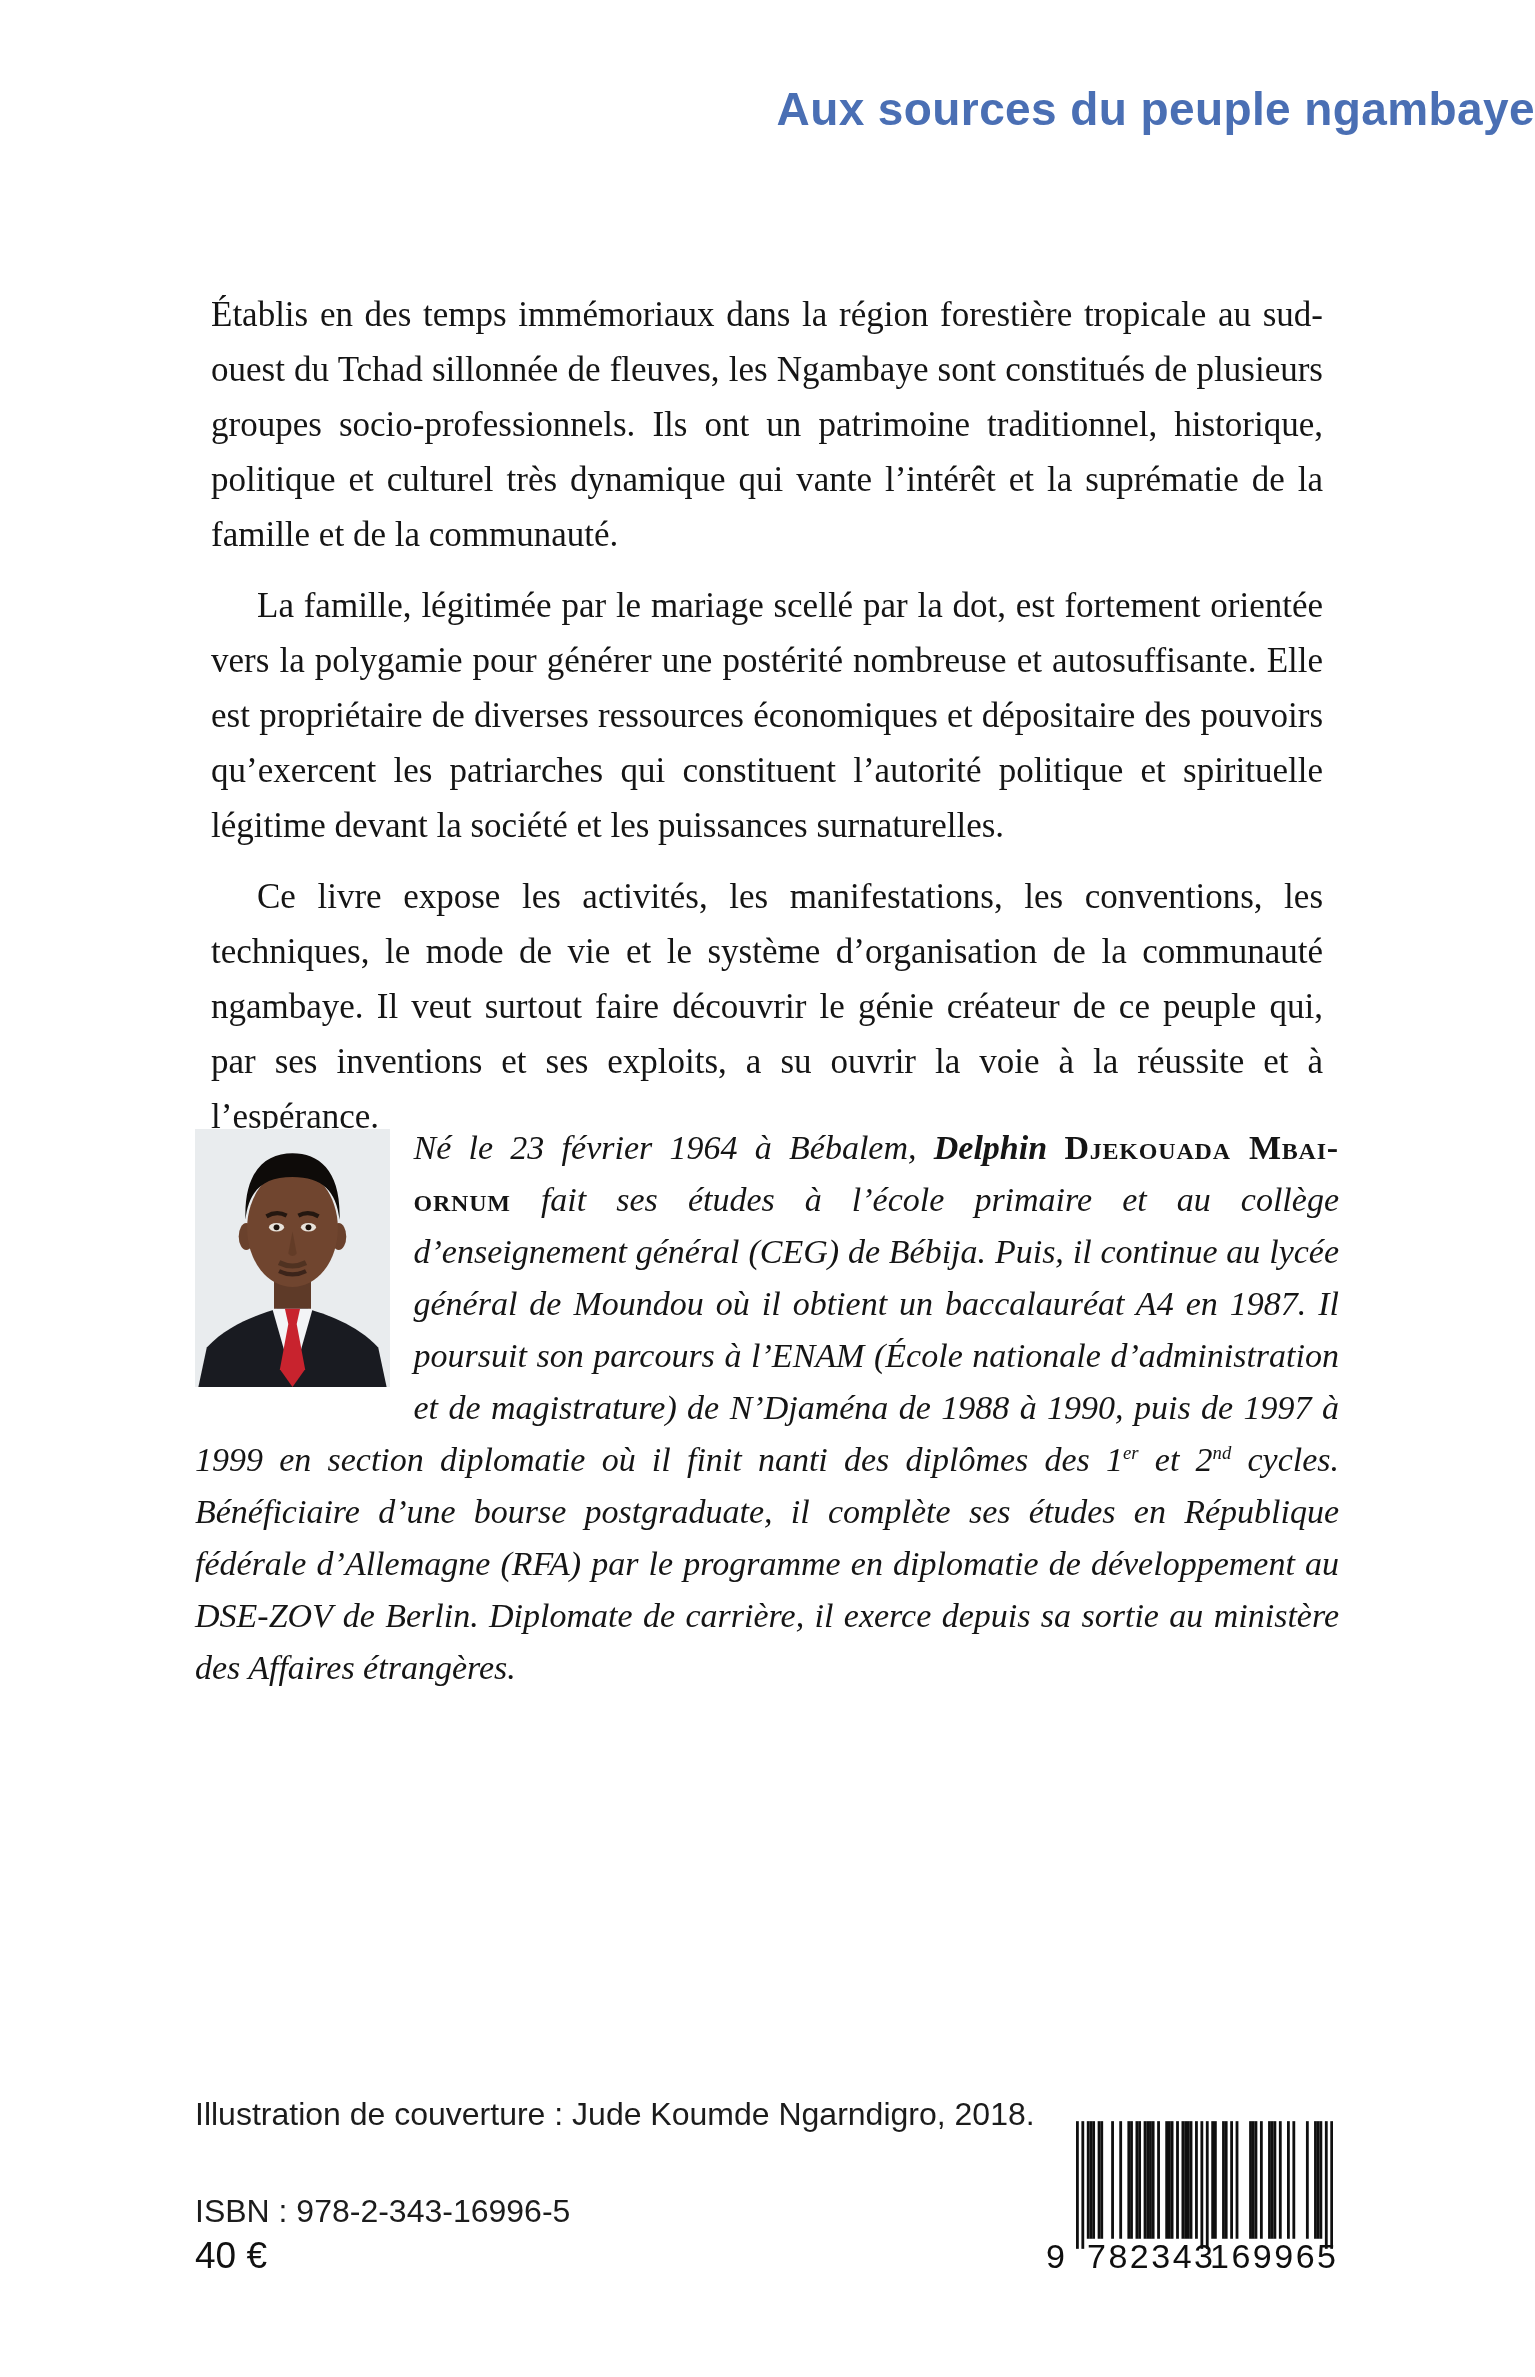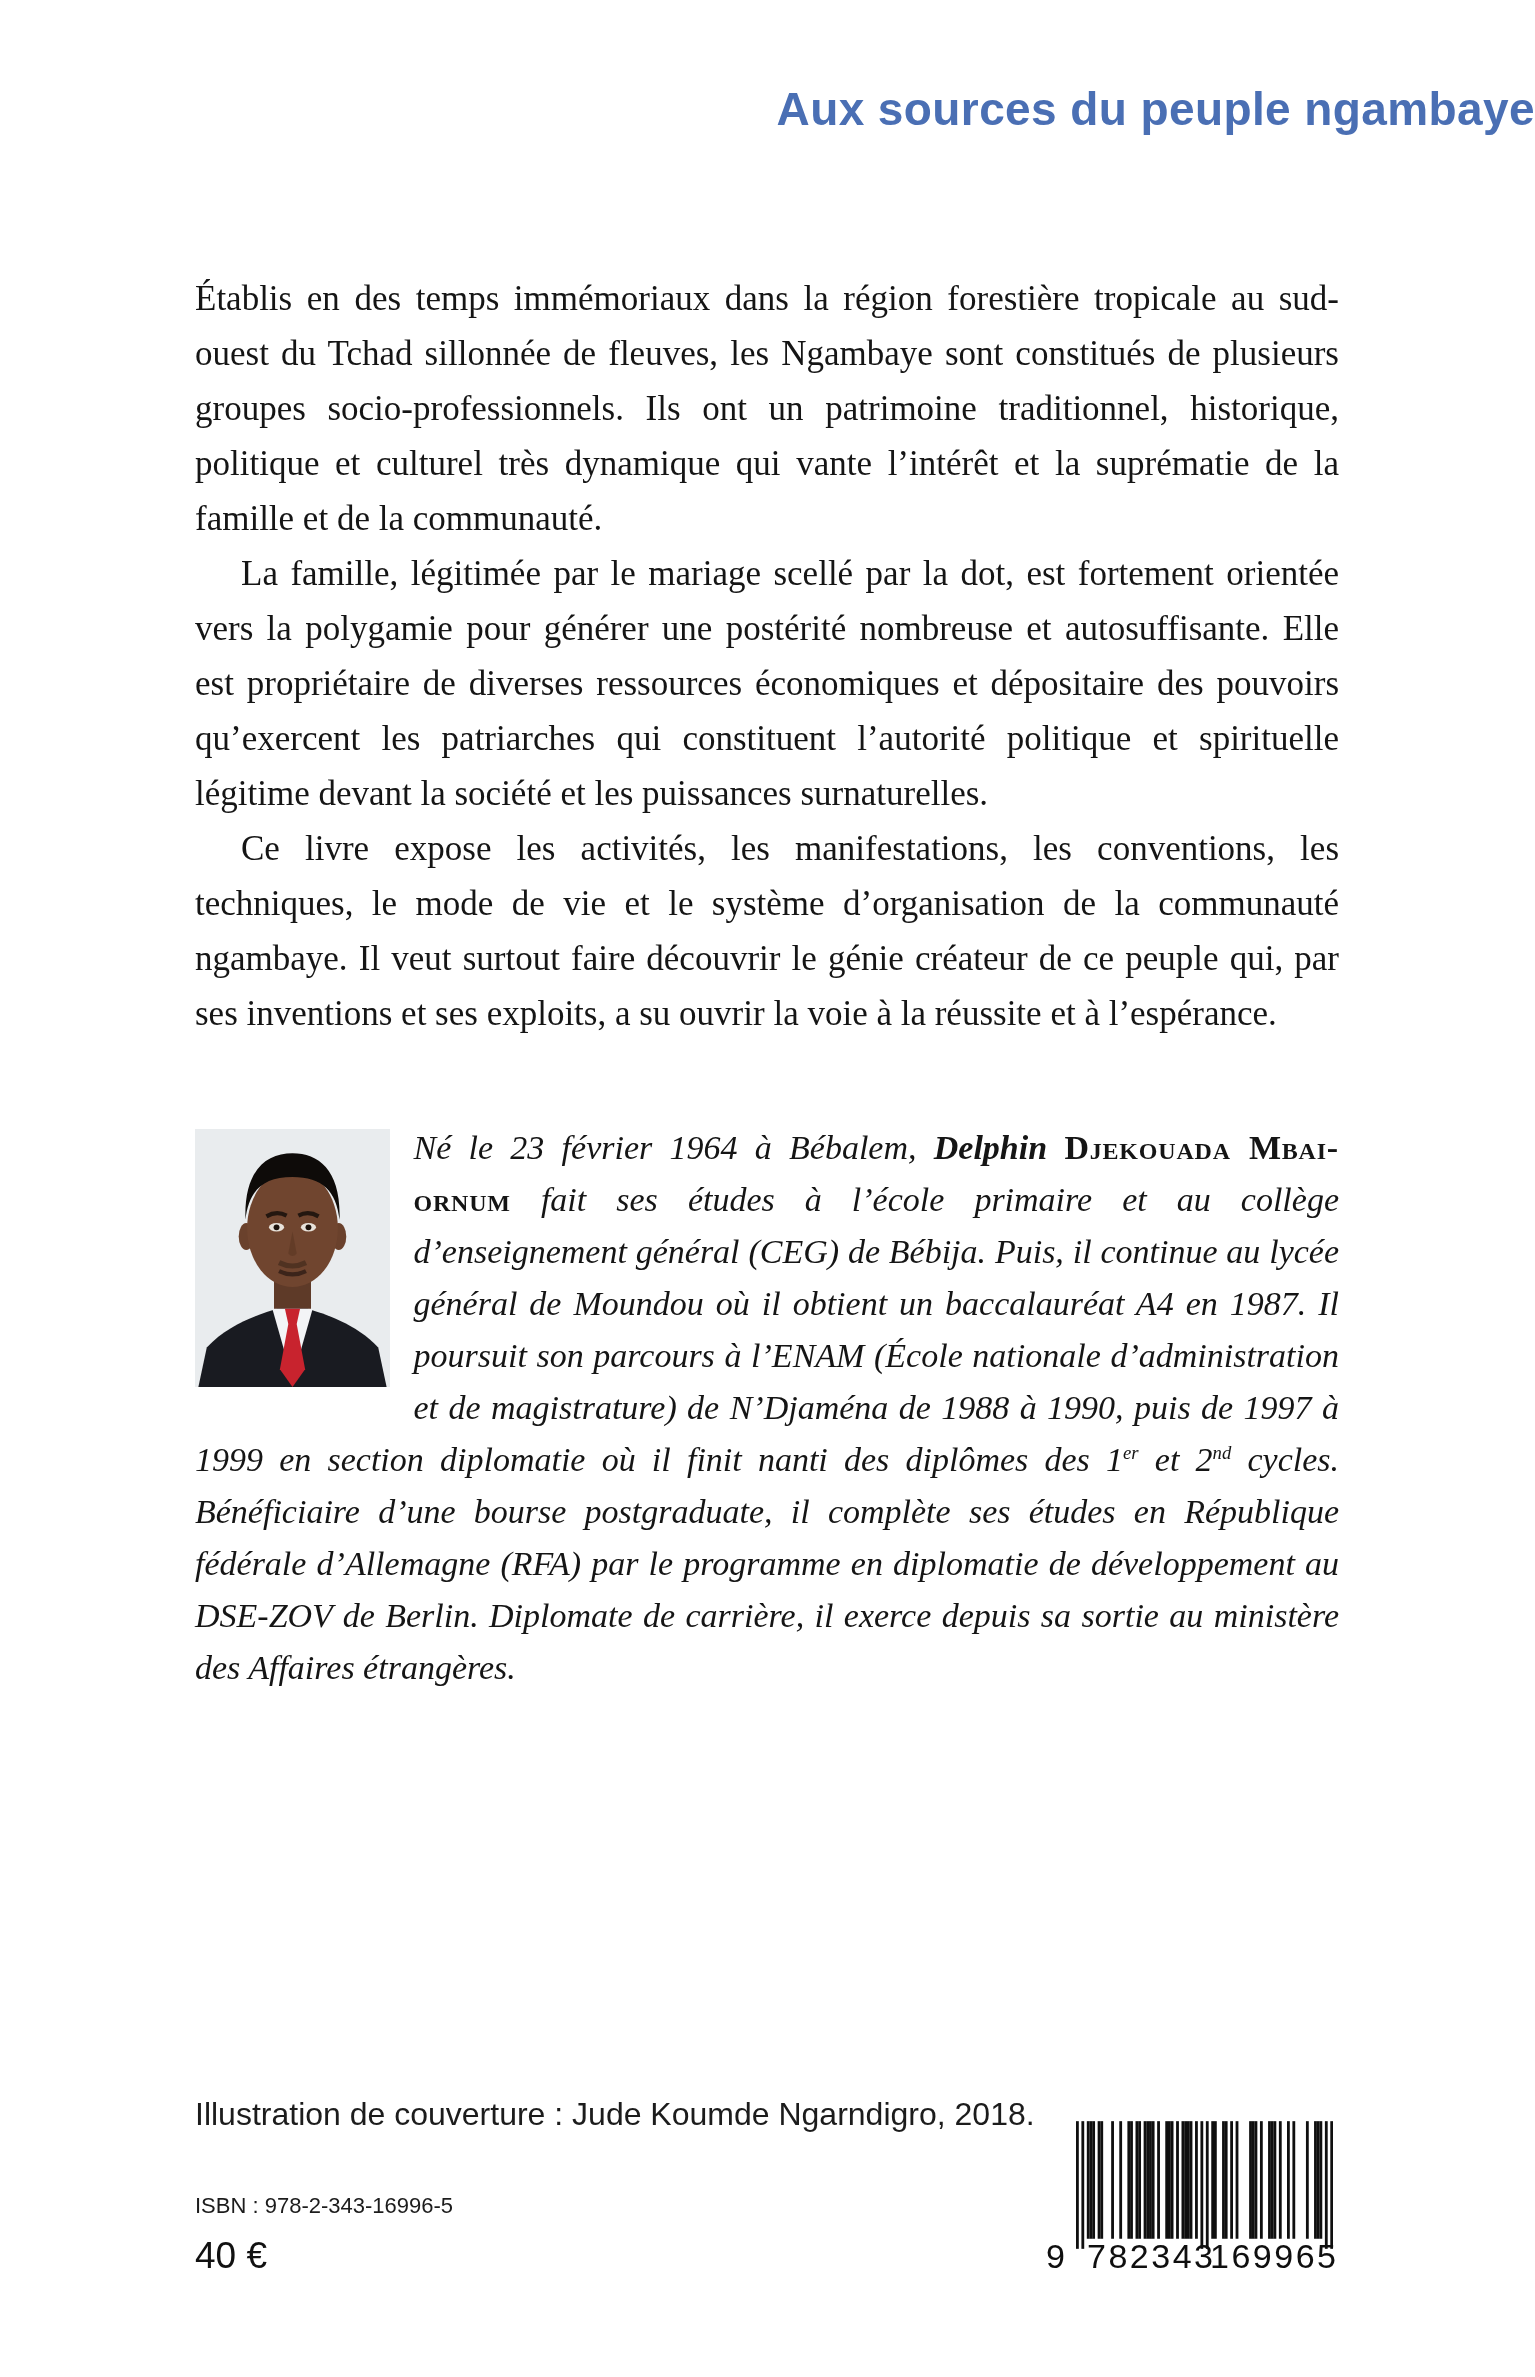--- a/index.html
+++ b/index.html
@@ -17,21 +17,21 @@
     font-family:"Liberation Sans","DejaVu Sans",sans-serif;
     font-weight:700;
     font-size:46px;
     letter-spacing:0.4px;
   }
   .synopsis{
     position:absolute;left:195px;top:271px;width:1144px;
     font-size:35px;line-height:55px;
     text-align:justify;
   }
-  .synopsis p{margin:0;}
+  .synopsis p{margin:16px;}
   .synopsis p.indent{text-indent:46px;}
   .bio{
     position:absolute;left:195px;top:1122px;width:1144px;
     font-size:34px;line-height:52px;
     text-align:justify;
   }
   .photo-float{
     float:left;
     width:195px;height:258px;
     margin:6.7px 23.5px 39px 0;
@@ -42,21 +42,21 @@
   .seg-bold-smallcaps{font-style:normal;font-weight:700;font-variant:small-caps;letter-spacing:0.8px;}
   .seg-italic-sup{font-style:italic;font-size:0.55em;vertical-align:super;line-height:0;margin-top:48px;}
   .credit{
     position:absolute;left:195px;top:2096px;
     font-family:"Liberation Sans","DejaVu Sans",sans-serif;
     font-size:32px;font-weight:400;color:#1c1c1c;
   }
   .isbn{
     position:absolute;left:195px;top:2193px;
     font-family:"Liberation Sans","DejaVu Sans",sans-serif;
-    font-size:22px;font-weight:400;color:#1c1c1c;
+    font-size:32px;font-weight:400;color:#1c1c1c;
   }
   .price{
     position:absolute;left:195px;top:2235px;
     font-family:Liberation Sans, sans-serif;
     font-size:37px;color:#111;
   }
   .barcode{
     position:absolute;left:1076px;top:2121px;
     width:257px;height:164px;
   }

